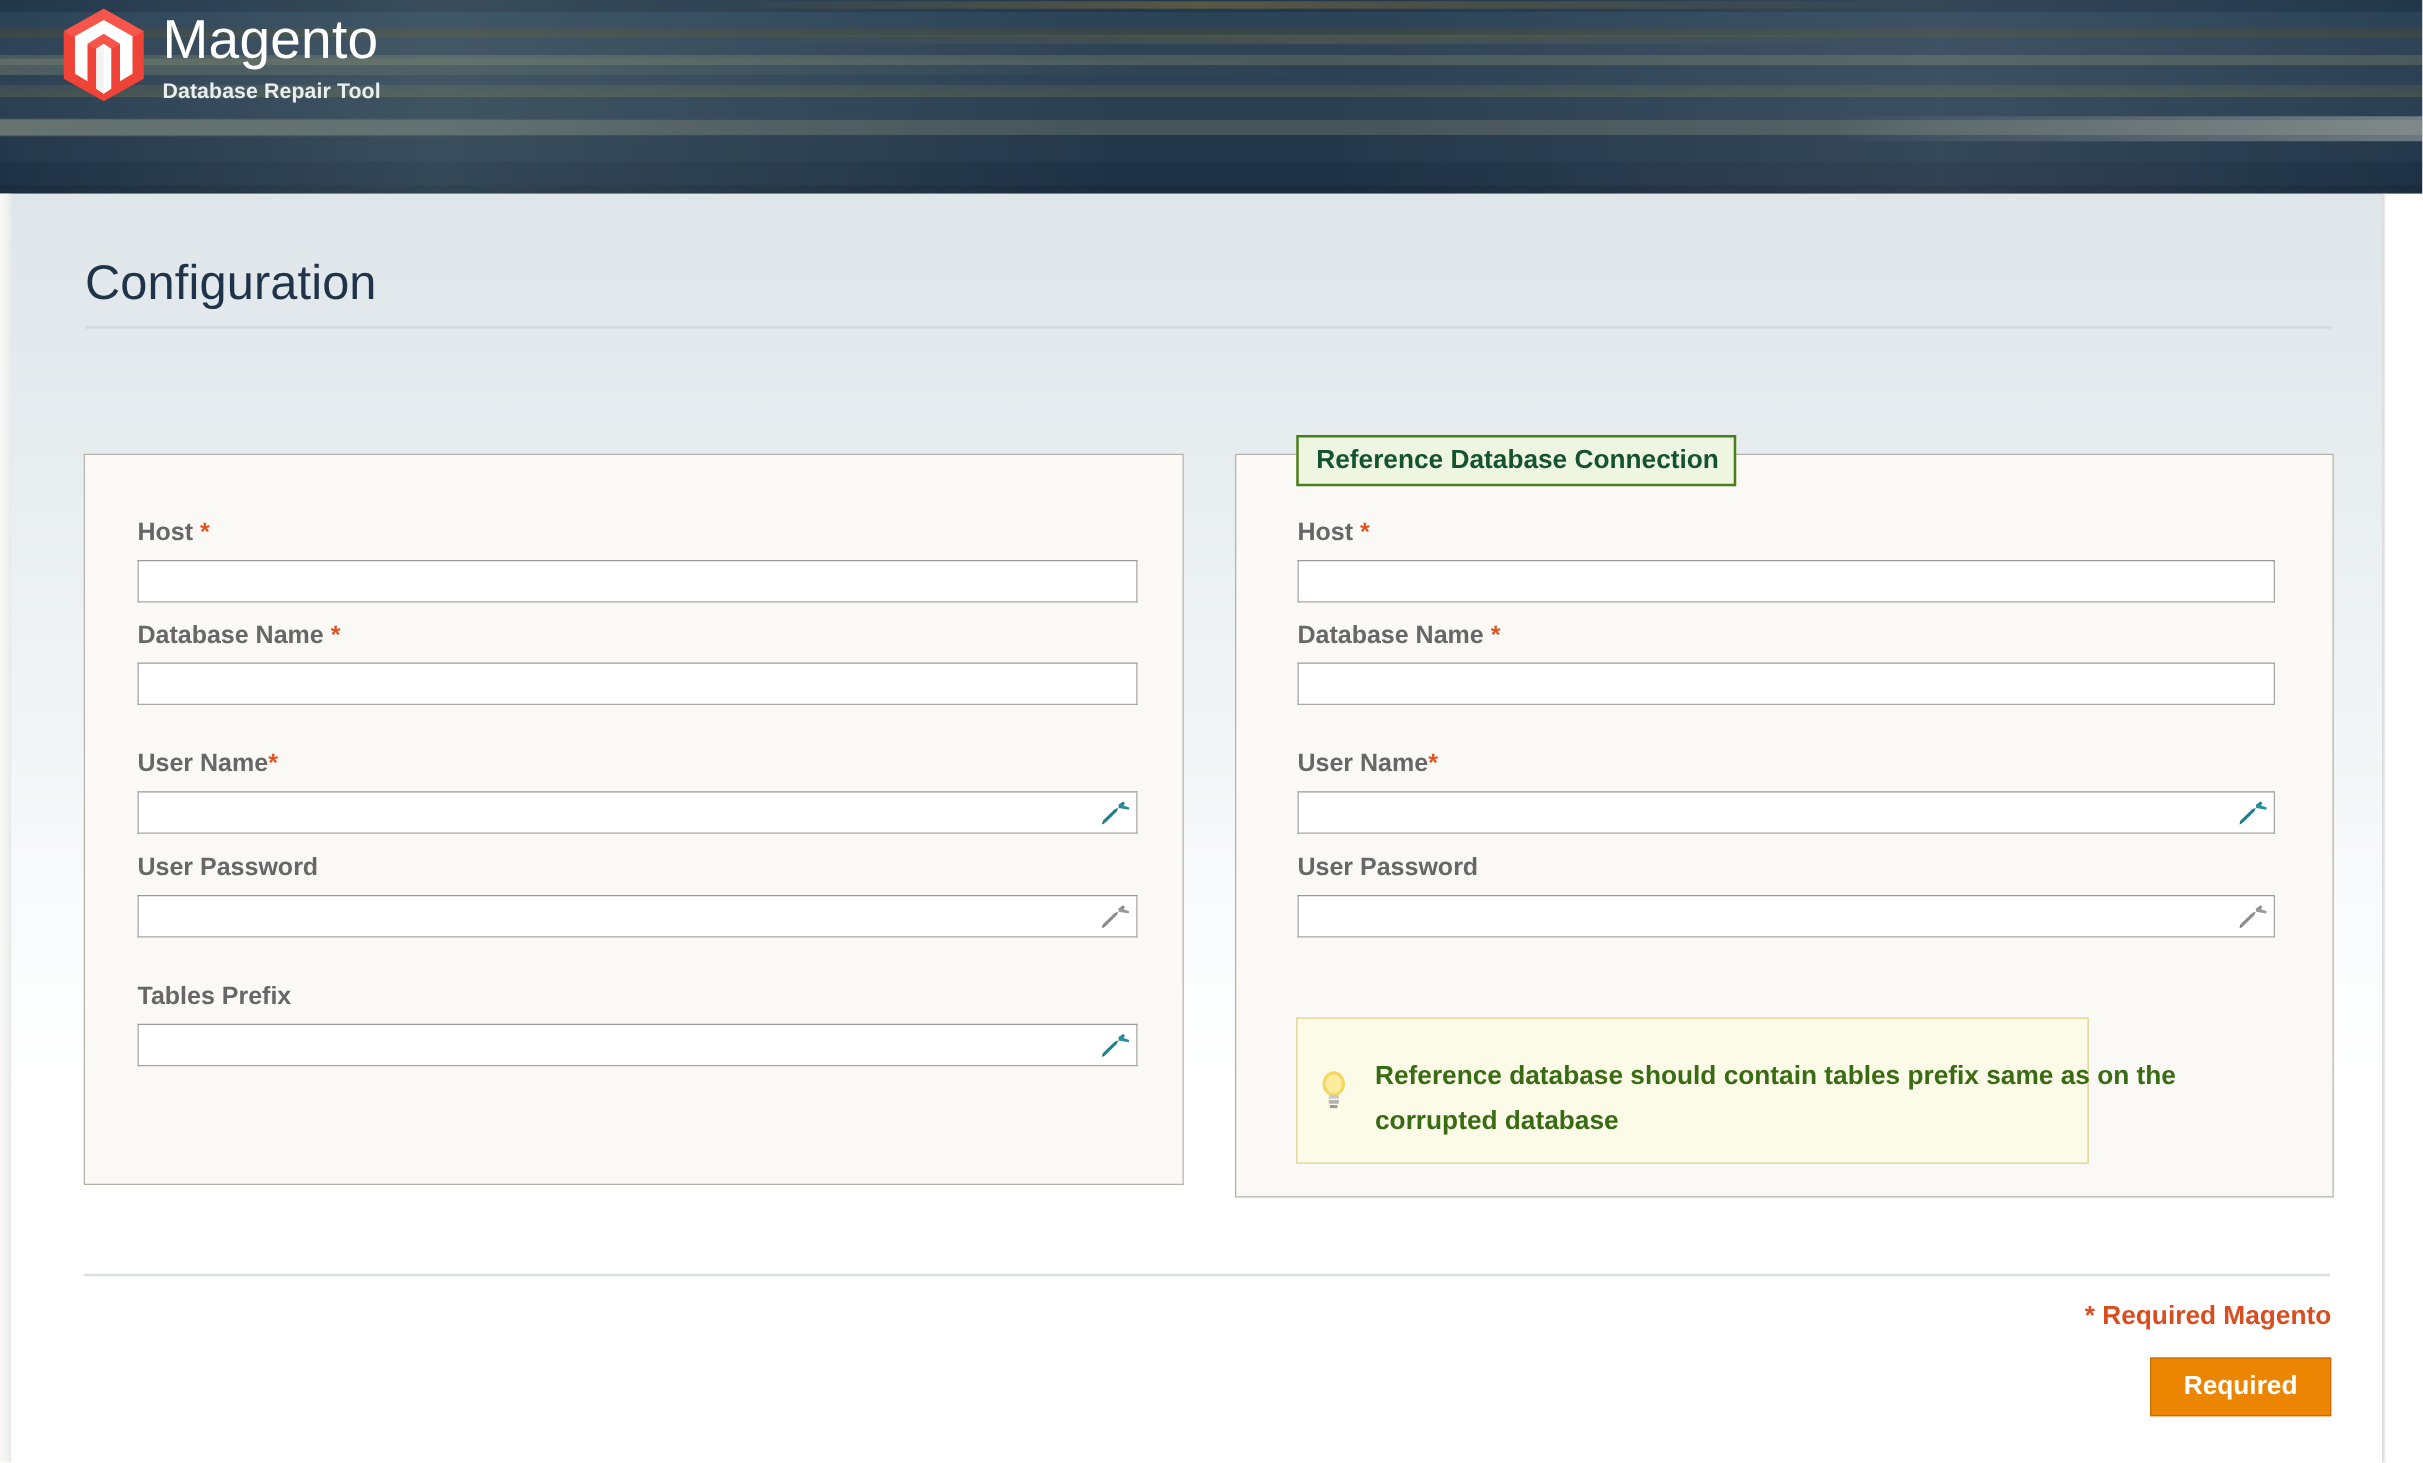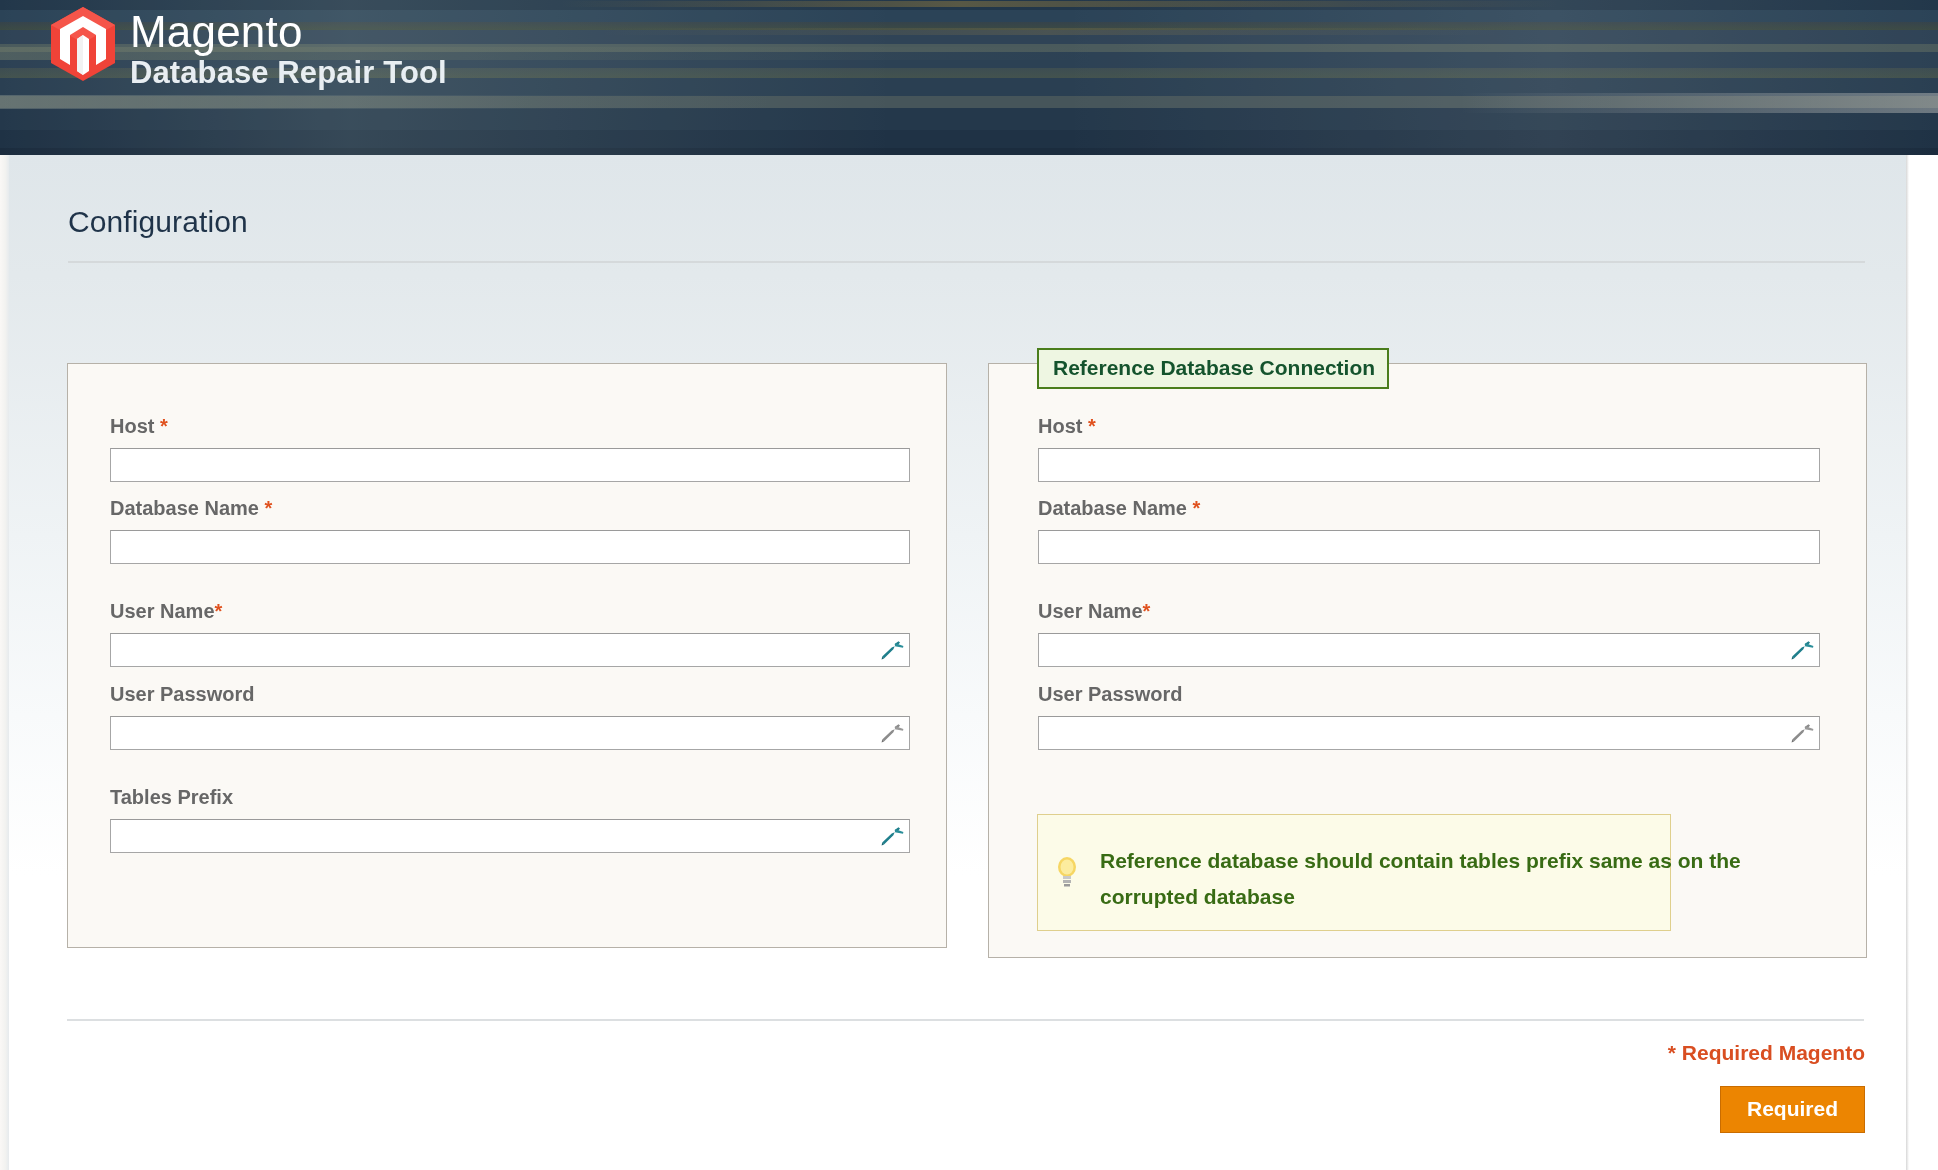--- a/index.html
+++ b/index.html
@@ -82,21 +82,21 @@
     color: #ffffff;
   }
   .brand-title {
     font-size: 44px;
     line-height: 48px;
     font-weight: 400;
     color: #ffffff;
     letter-spacing: 0.2px;
   }
   .brand-sub {
-    font-size: 31px;
+    font-size: 17px;
     line-height: 30px;
     font-weight: 600;
     color: #e8eef2;
     margin-top: 2px;
     letter-spacing: 0.1px;
   }
 
   
   .page-bg {
     position: absolute;
@@ -120,21 +120,21 @@
     position: absolute;
     left: 1906px; top: 155px;
     width: 3px; height: 1015px;
     background: #c9c9c9;
   }
 
   
   .page-title {
     position: absolute;
     left: 68px; top: 205px;
-    font-size: 30px;
+    font-size: 39px;
     font-weight: 400;
     color: #1f3349;
     letter-spacing: 0.1px;
   }
   .title-rule {
     position: absolute;
     left: 68px; top: 261px;
     width: 1797px; height: 2px;
     background: #d5d9db;
   }

